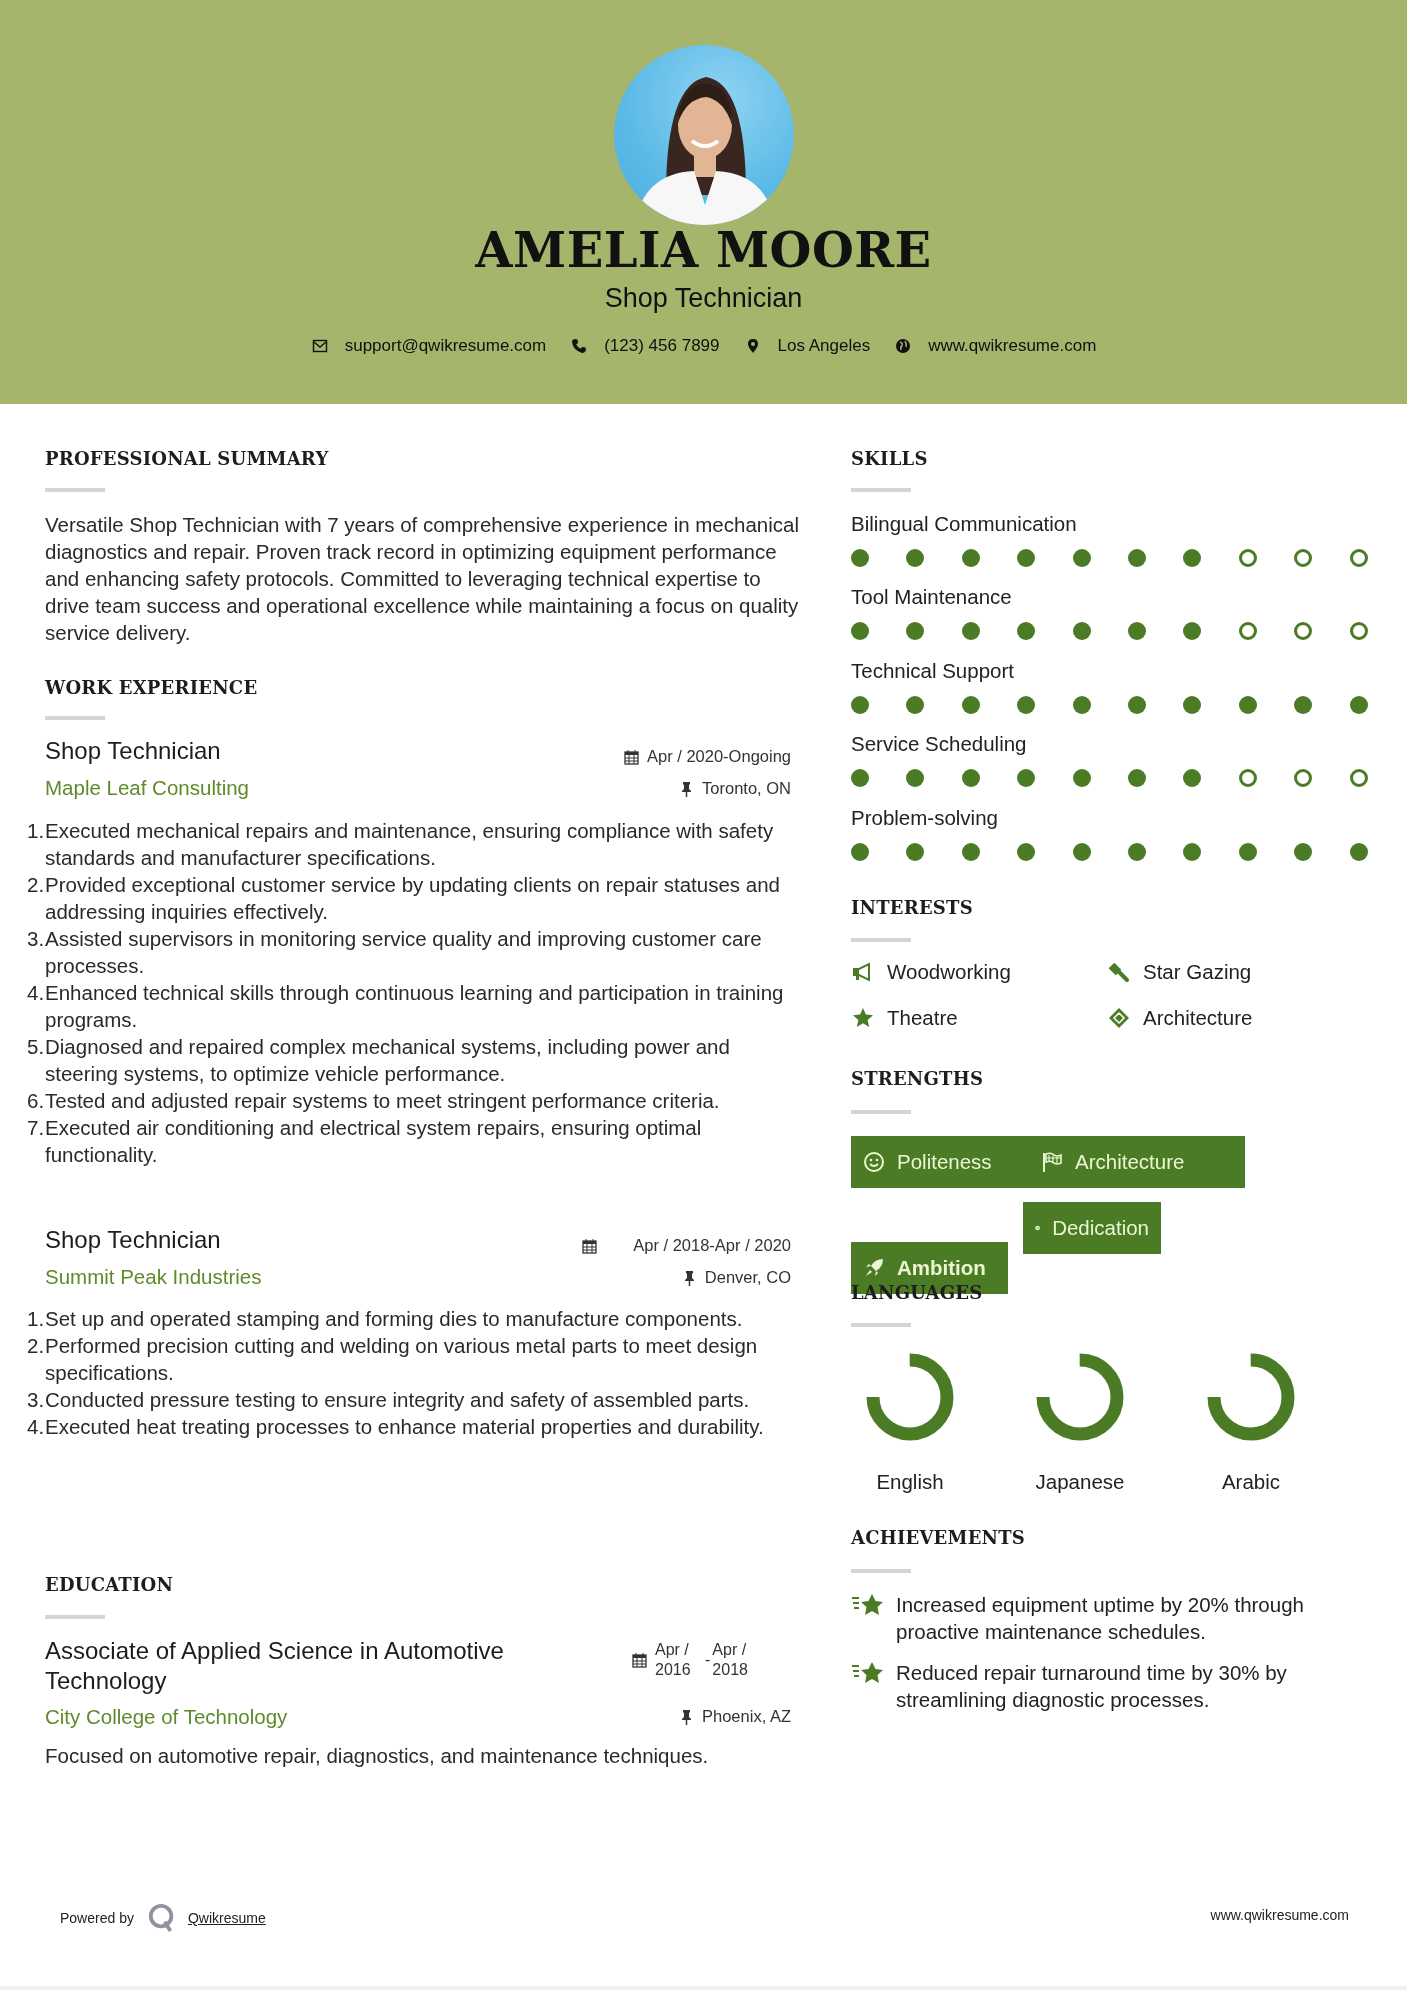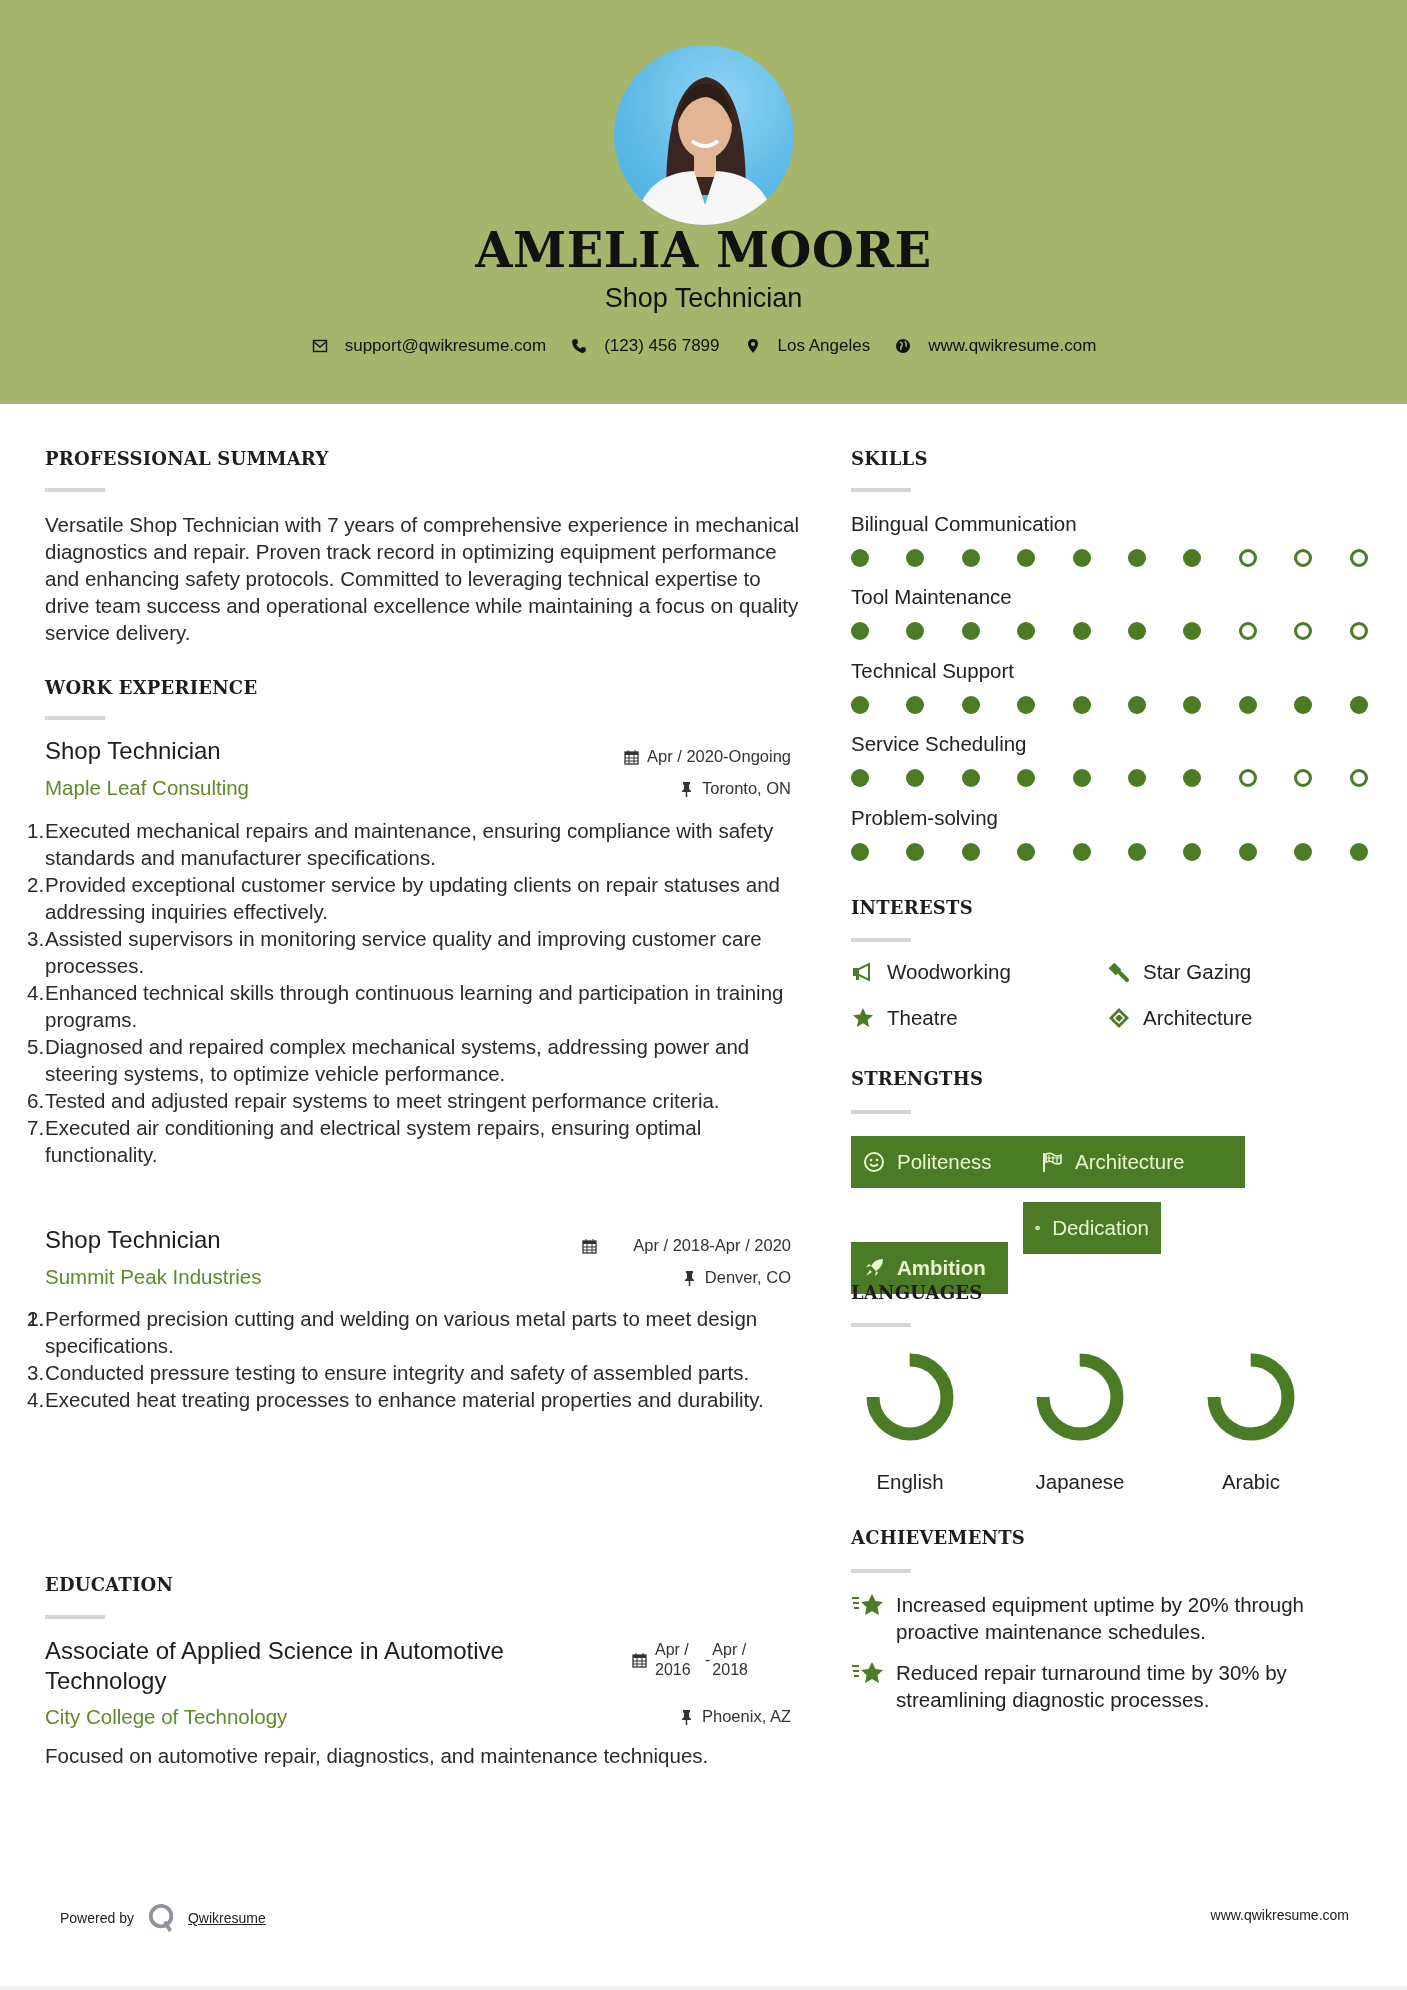--- a/index.html
+++ b/index.html
@@ -131,21 +131,21 @@
       <path d="M4 1h7v2l-1 1v4l2 2v1H3V10l2-2V4L4 3Z" fill="#333"></path>
       <path d="M7.5 11v5" stroke="#333" stroke-width="1.5"></path>
     </svg>
   <span>Toronto, ON</span>
 </div>
 <ol class="list" style="left:27px; top:817px; width:780px;">
   <li><span class="num">1.</span><span>Executed mechanical repairs and maintenance, ensuring compliance with safety standards and manufacturer specifications.</span></li>
   <li><span class="num">2.</span><span>Provided exceptional customer service by updating clients on repair statuses and addressing inquiries effectively.</span></li>
   <li><span class="num">3.</span><span>Assisted supervisors in monitoring service quality and improving customer care processes.</span></li>
   <li><span class="num">4.</span><span>Enhanced technical skills through continuous learning and participation in training programs.</span></li>
-  <li><span class="num">5.</span><span>Diagnosed and repaired complex mechanical systems, addressing power and steering systems, to optimize vehicle performance.</span></li>
+  <li><span class="num">5.</span><span>Diagnosed and repaired complex mechanical systems, including power and steering systems, to optimize vehicle performance.</span></li>
   <li><span class="num">6.</span><span>Tested and adjusted repair systems to meet stringent performance criteria.</span></li>
   <li><span class="num">7.</span><span>Executed air conditioning and electrical system repairs, ensuring optimal functionality.</span></li>
 </ol>
 
 <div class="job-title" style="left:45px; top:1226px;">Shop Technician</div>
 <div class="meta" style="top:1236px;gap:36px;">
   <svg viewBox="0 0 15 16">
       <rect x="1" y="3" width="13" height="12" fill="none" stroke="#333" stroke-width="1.3"></rect>
       <rect x="1" y="3" width="13" height="3" fill="#333"></rect>
       <path d="M4 1v3M11 1v3M1 9h13M1 12h13M5 6v9M10 6v9" stroke="#333" stroke-width="1"></path>
@@ -154,21 +154,21 @@
 </div>
 <div class="company" style="left:45px; top:1265px;">Summit Peak Industries</div>
 <div class="meta" style="top:1268px;">
   <svg viewBox="0 0 15 16">
       <path d="M4 1h7v2l-1 1v4l2 2v1H3V10l2-2V4L4 3Z" fill="#333"></path>
       <path d="M7.5 11v5" stroke="#333" stroke-width="1.5"></path>
     </svg>
   <span>Denver, CO</span>
 </div>
 <ol class="list" style="left:27px; top:1305px; width:780px;">
-  <li><span class="num">1.</span></li>
+  <li><span class="num">1.</span><span>Set up and operated stamping and forming dies to manufacture components.</span></li>
   <li><span class="num">2.</span><span>Performed precision cutting and welding on various metal parts to meet design specifications.</span></li>
   <li><span class="num">3.</span><span>Conducted pressure testing to ensure integrity and safety of assembled parts.</span></li>
   <li><span class="num">4.</span><span>Executed heat treating processes to enhance material properties and durability.</span></li>
 </ol>
 
 <div class="section-h" style="left:45px; top:1574px;">EDUCATION</div>
 <div class="section-line" style="left:45px; top:1615px;"></div>
 <div class="job-title" style="left:45px; top:1636px; width:560px; line-height:30px;">Associate of Applied Science in Automotive Technology</div>
 <div style="position:absolute; left:632px; top:1640px; display:flex; align-items:flex-start; font-size:16px; line-height:20px; color:#333;">
   <svg viewBox="0 0 15 16" style="width:15px;height:16px;margin-top:12px;margin-right:8px;">

